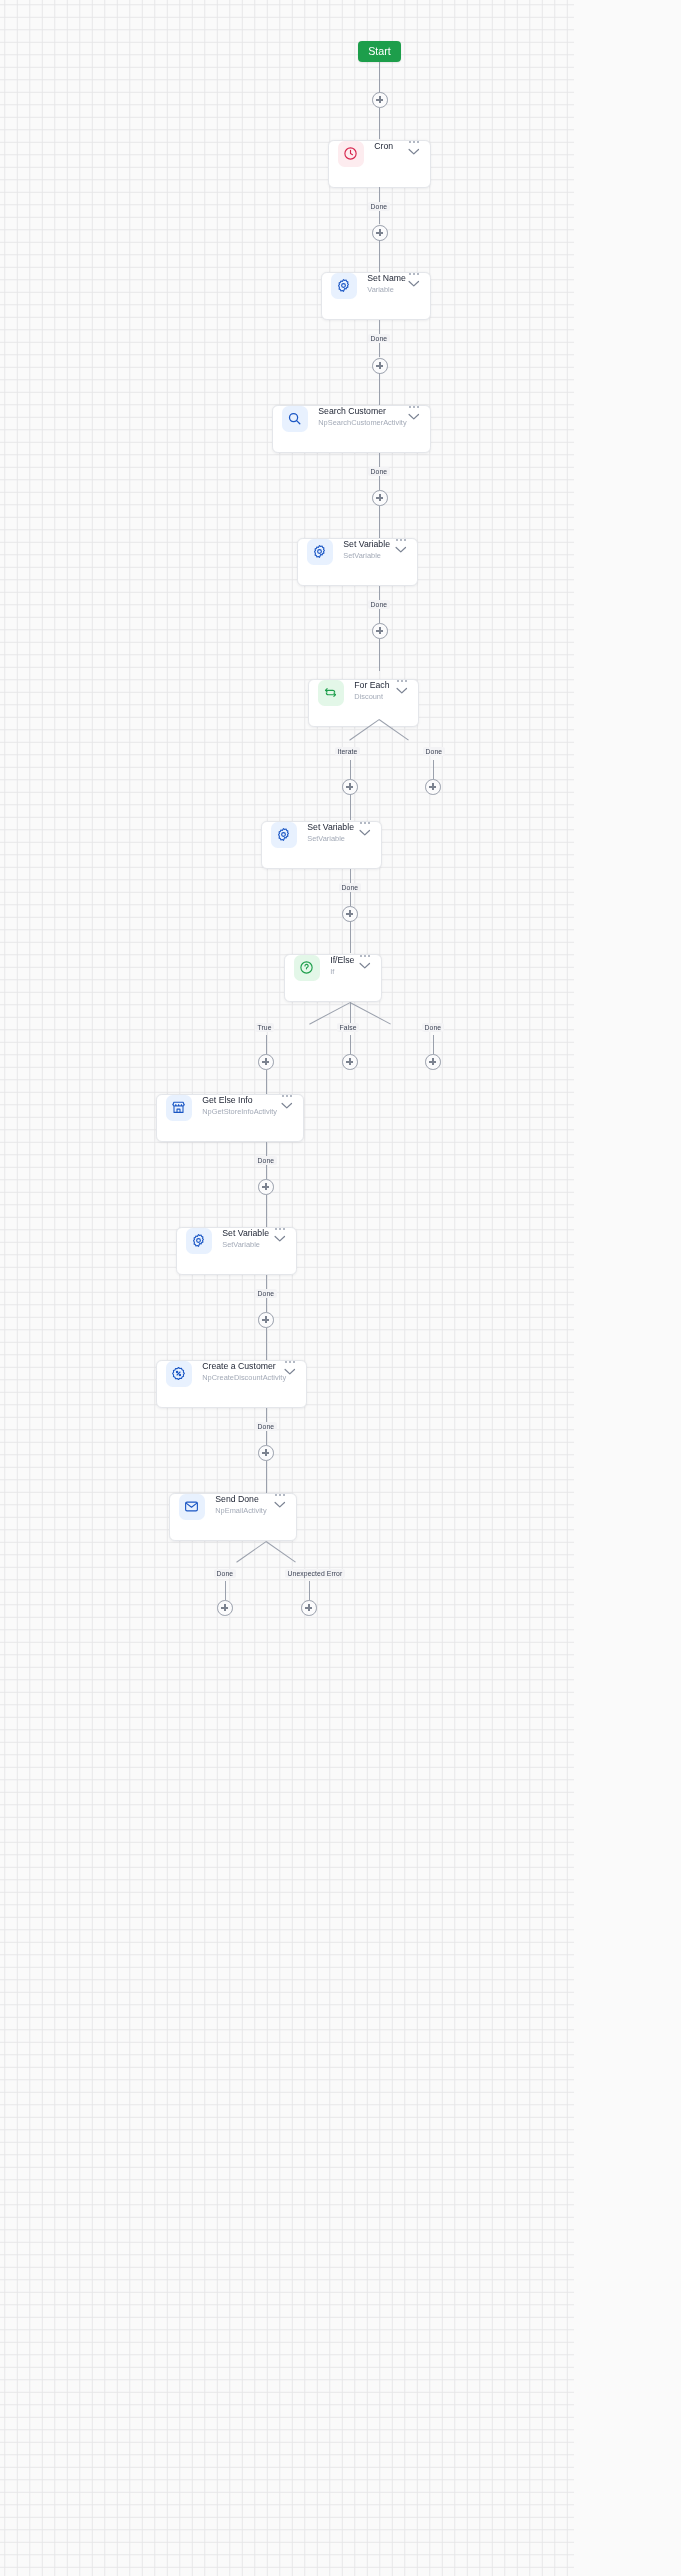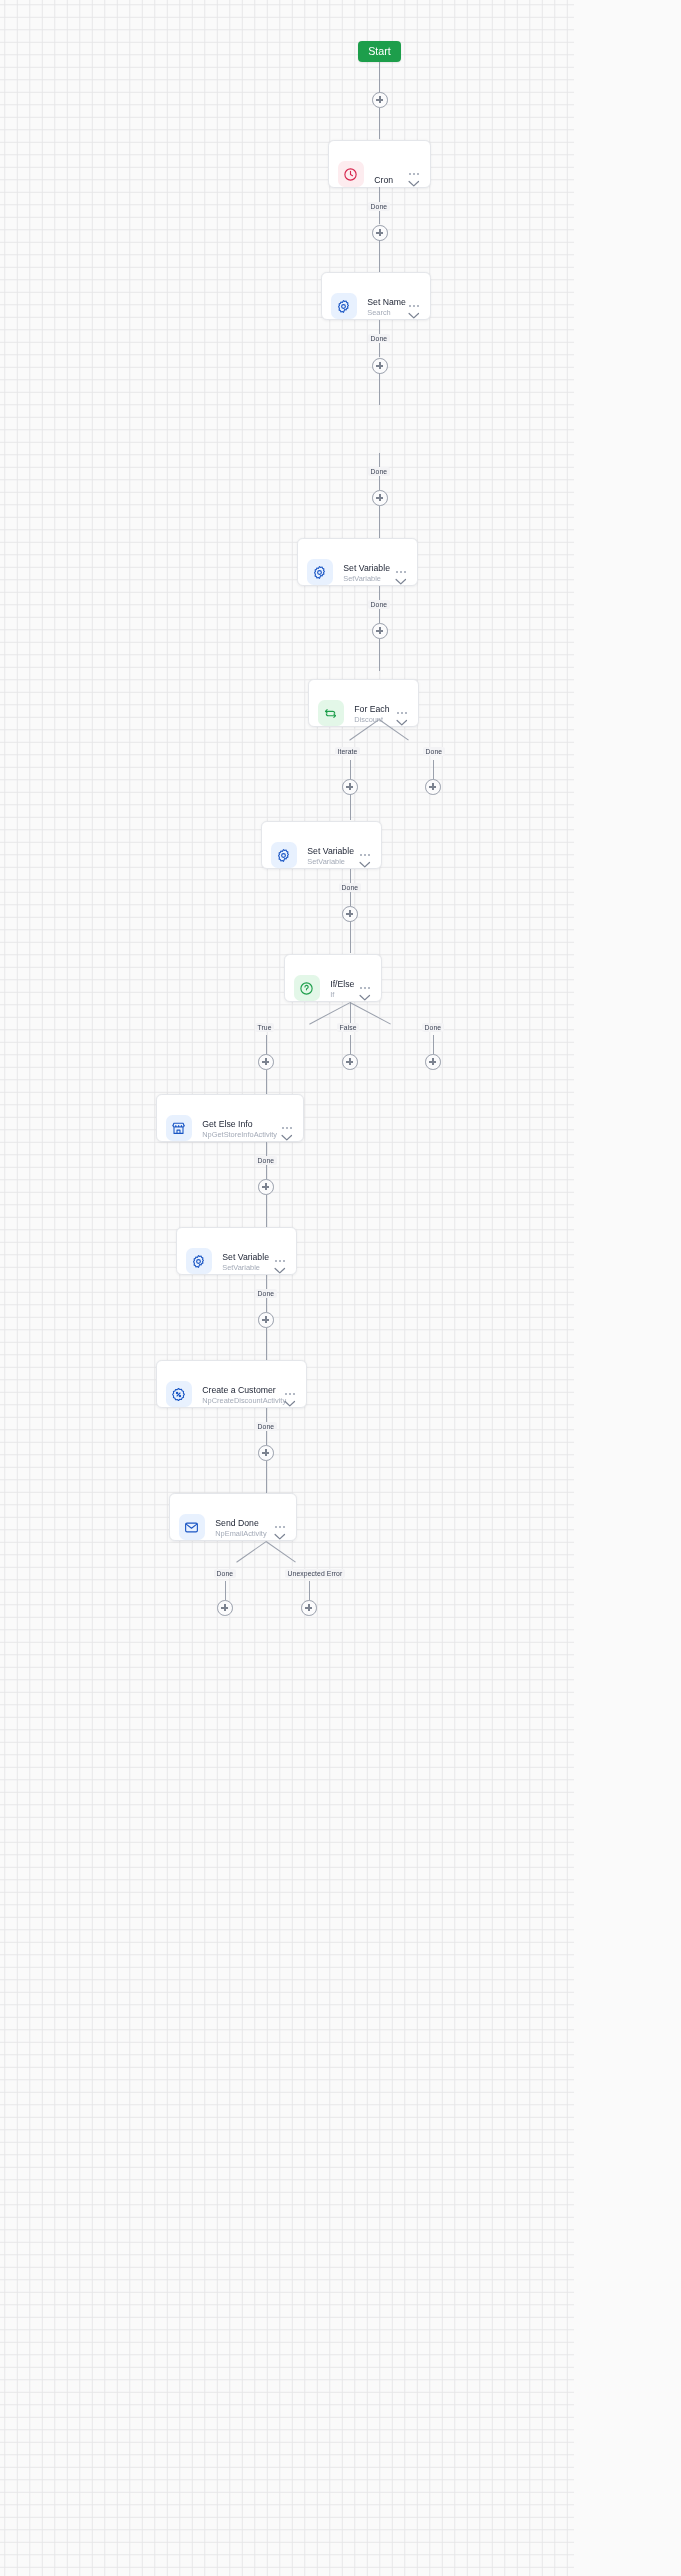--- a/index.html
+++ b/index.html
@@ -75,21 +75,21 @@
   }
 
   
   .node {
     position: absolute;
     background: #ffffff;
     border: 0.8px solid #e4e6ea;
     border-radius: 5.8px;
     box-shadow: 0 0.8px 2.5px rgba(18,24,40,.06);
     display: flex;
-    align-items: flex-end;
+    align-items: flex-start;
     padding: 0 10px 0 9px;
     cursor: pointer;
   }
   .node-icon {
     width: 25.6px; height: 25.6px;
     border-radius: 6.6px;
     display: flex; align-items: center; justify-content: center;
     flex: 0 0 auto;
   }
   .node-icon.blue  { background: #e8f1fe; }
@@ -176,41 +176,65 @@
 
   <div class="node" style="left:321px; top:272px; width:110px; height:48px;">
     <div class="node-icon blue">
       <svg width="15" height="15" viewBox="0 0 24 24" fill="none" stroke="#1a56c4" stroke-width="1.8" stroke-linejoin="round">
         <path d="M12 2.6l1.9 1.3 2.2-.6.9 2.1 2.1.9-.6 2.2 1.3 1.9-1.3 1.9.6 2.2-2.1.9-.9 2.1-2.2-.6L12 21.4l-1.9-1.3-2.2.6-.9-2.1-2.1-.9.6-2.2L4.2 12l1.3-1.9-.6-2.2 2.1-.9.9-2.1 2.2.6z"></path>
         <circle cx="12" cy="12" r="3"></circle>
       </svg>
     </div>
     <div class="node-text">
       <div class="node-title">Set Name</div>
-      <div class="node-sub">Search</div>
+      <div class="node-sub">Variable</div>
     </div>
     <div class="node-actions">
       <div class="dots">
           <span></span>
           <span></span>
           <span></span>
         </div>
       <div class="chev">
         <svg width="11.6" height="7.4" viewBox="0 0 16 10" fill="none" stroke="#7b8393" stroke-width="1.7" stroke-linecap="round" stroke-linejoin="round">
             <path d="M1.5 2 L8 8 L14.5 2"></path>
           </svg>
       </div>
     </div>
   </div>
 
   <div class="vline" style="left:379px; top:320px; height:37px;"></div>
   <div class="edgelabel" style="left:368px; top:334px;">Done</div>
   <div class="plusbtn" style="left:372px; top:358px;"></div>
   <div class="vline" style="left:379px; top:373px; height:32px;"></div>
 
+  <div class="node" style="left:272px; top:405px; width:159px; height:48px;">
+    <div class="node-icon blue">
+      <svg width="15" height="15" viewBox="0 0 24 24" fill="none" stroke="#1a56c4" stroke-width="2" stroke-linecap="round">
+        <circle cx="10.5" cy="10.5" r="6.5"></circle>
+          <path d="M15.4 15.4 L20.5 20.5"></path>
+      </svg>
+    </div>
+    <div class="node-text">
+      <div class="node-title">Search Customer</div>
+      <div class="node-sub">NpSearchCustomerActivity</div>
+    </div>
+    <div class="node-actions">
+      <div class="dots">
+          <span></span>
+          <span></span>
+          <span></span>
+        </div>
+      <div class="chev">
+        <svg width="11.6" height="7.4" viewBox="0 0 16 10" fill="none" stroke="#7b8393" stroke-width="1.7" stroke-linecap="round" stroke-linejoin="round">
+            <path d="M1.5 2 L8 8 L14.5 2"></path>
+          </svg>
+      </div>
+    </div>
+  </div>
 
   <div class="vline" style="left:379px; top:453px; height:37px;"></div>
   <div class="edgelabel" style="left:368px; top:467px;">Done</div>
   <div class="plusbtn" style="left:372px; top:490px;"></div>
   <div class="vline" style="left:379px; top:506px; height:32px;"></div>
 
   <div class="node" style="left:297px; top:538px; width:121px; height:48px;">
     <div class="node-icon blue">
       <svg width="15" height="15" viewBox="0 0 24 24" fill="none" stroke="#1a56c4" stroke-width="1.8" stroke-linejoin="round">
         <path d="M12 2.6l1.9 1.3 2.2-.6.9 2.1 2.1.9-.6 2.2 1.3 1.9-1.3 1.9.6 2.2-2.1.9-.9 2.1-2.2-.6L12 21.4l-1.9-1.3-2.2.6-.9-2.1-2.1-.9.6-2.2L4.2 12l1.3-1.9-.6-2.2 2.1-.9.9-2.1 2.2.6z"></path>

